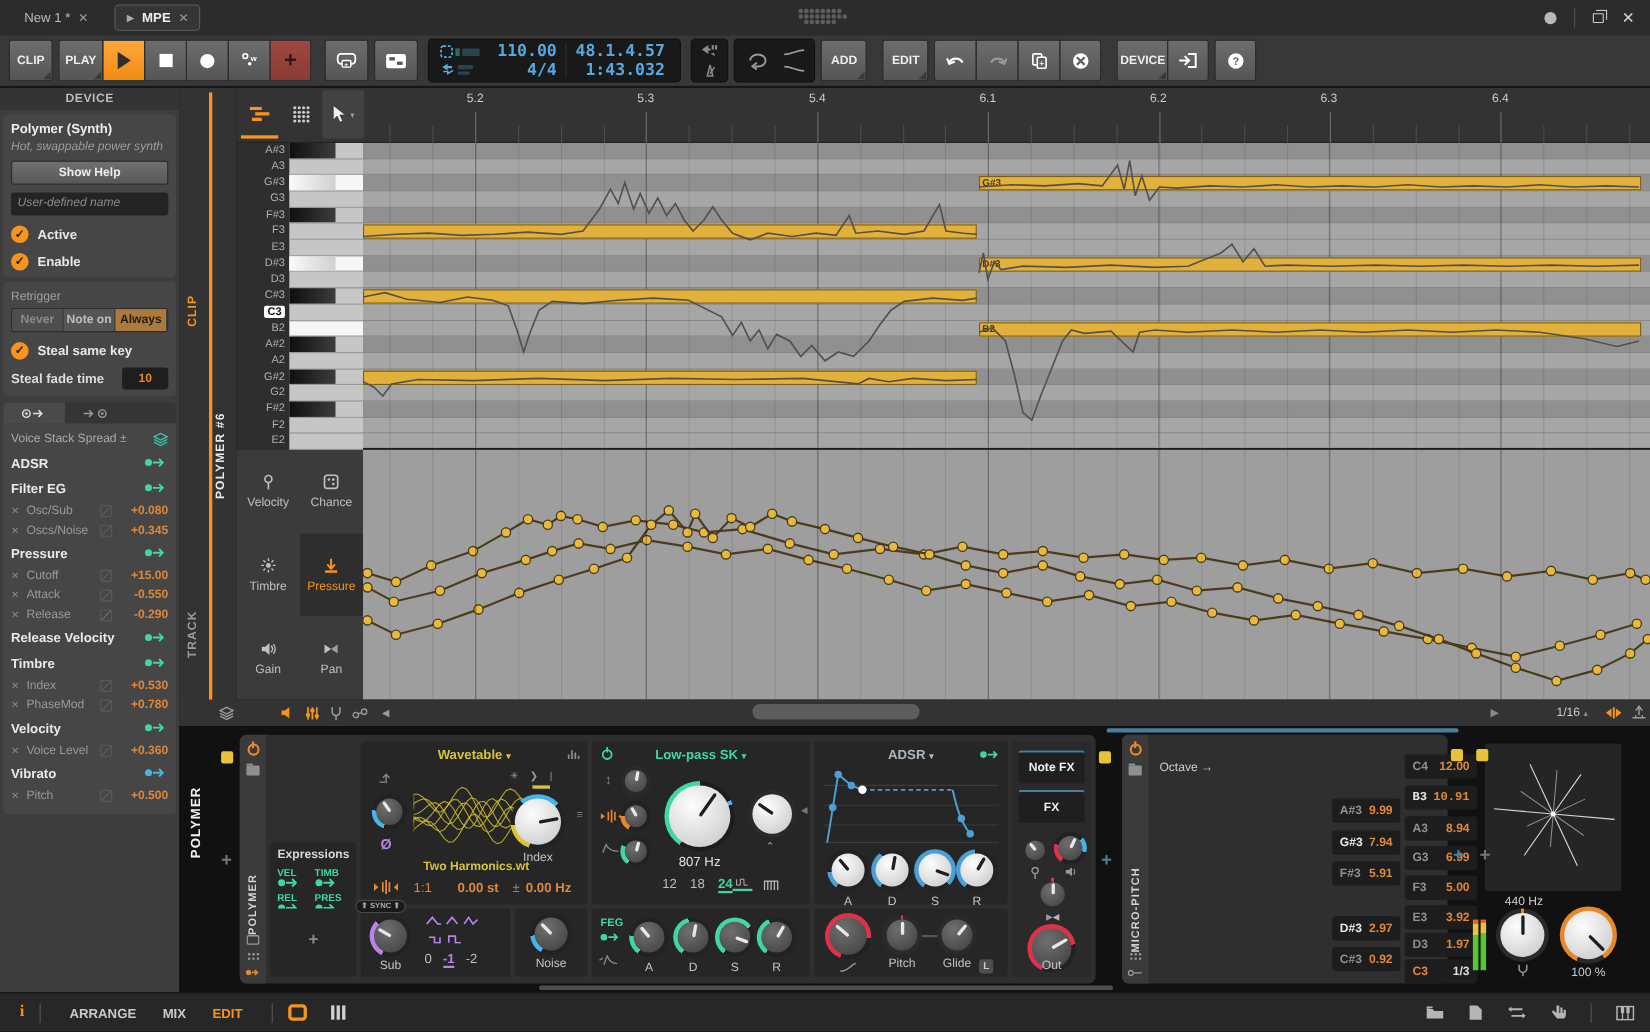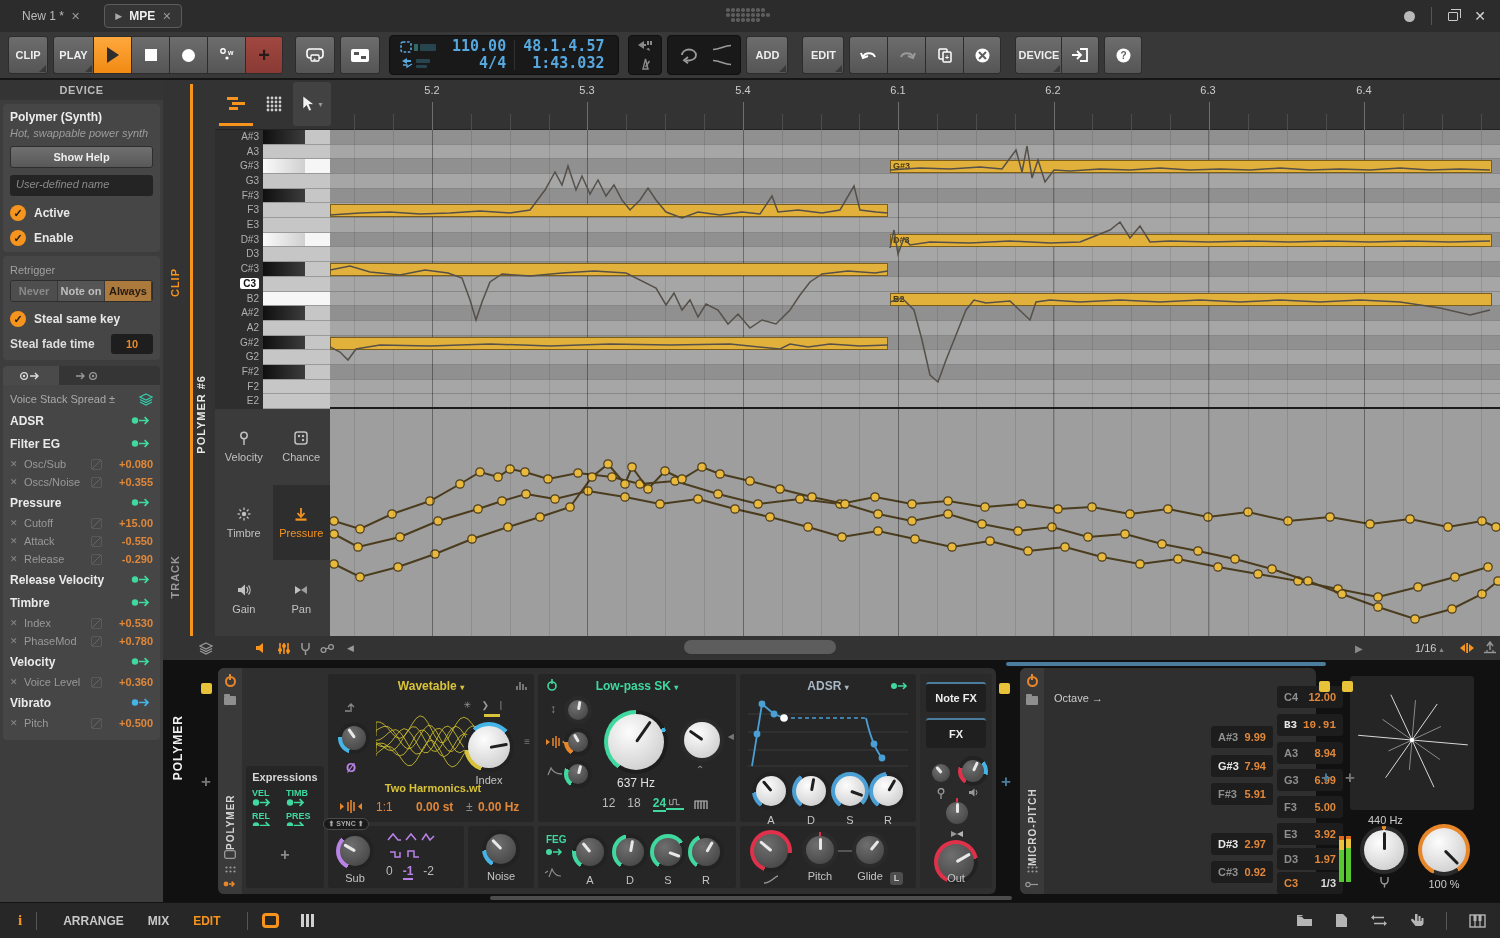--- a/index.html
+++ b/index.html
@@ -394,21 +394,21 @@
           <div class="modsub">
             <span class="x">✕</span>
             <span class="lb">Osc/Sub</span>
             <span class="slash"></span>
             <span class="vl">+0.080</span>
           </div>
           <div class="modsub">
             <span class="x">✕</span>
             <span class="lb">Oscs/Noise</span>
             <span class="slash"></span>
-            <span class="vl">+0.355</span>
+            <span class="vl">+0.345</span>
           </div>
           <div class="modhd">
             <b>Pressure</b>
             <svg width="22" height="9" viewBox="0 0 22 9">
               <circle cx="4" cy="4.5" r="3.2" fill="#3fd9a0"></circle>
               <path d="M8 4.5 h9 m-3.4 -3.4 L17 4.5 l-3.4 3.4" stroke="#3fd9a0" stroke-width="1.7" fill="none"></path>
             </svg>
           </div>
           <div class="modsub">
             <span class="x">✕</span>
@@ -1136,21 +1136,21 @@
           </div>
       <svg width="16" height="10" viewBox="0 0 16 10" style="position:absolute;left:9px;top:92px">
             <path d="M1 9 L4 2 C6 6 9 8 15 8" fill="none" stroke="#8a8a8a" stroke-width="1.3"></path>
           </svg>
       <div class="knob" style="left:26px;top:86px;width:28px;height:28px;--a:15deg;background:conic-gradient(from 215deg,#3fd9a0 0 80deg,#222 80deg 360deg)">
             <i></i>
           </div>
       <div class="knob white" style="left:66px;top:36px;width:64px;height:64px;--a:35deg;background:conic-gradient(from 215deg,#3fd9a0 0 145deg,#1d1d1d 145deg 208deg,#45b4e6 208deg 215deg,#1d1d1d 215deg 360deg)">
             <i></i>
           </div>
-      <div class="abs" style="left:66px;top:102px;width:64px;text-align:center;color:#e0e0e0;font-size:12px">637 Hz</div>
+      <div class="abs" style="left:66px;top:102px;width:64px;text-align:center;color:#e0e0e0;font-size:12px">807 Hz</div>
       <div class="knob white" style="left:142px;top:44px;width:44px;height:44px;--a:-55deg;background:conic-gradient(#2a2a2a 0 360deg)">
             <i></i>
           </div>
       <div class="abs" style="left:158px;top:90px;color:#9a9a9a;font-size:10px">⌃</div>
       <div class="abs" style="right:2px;top:58px;color:#777;font-size:8px">◀</div>
       <div class="abs" style="left:64px;top:122px;display:flex;gap:12px;font-size:12px;color:#bbb">
         <span>12</span>
         <span>18</span>
         <span class="grn" style="border-bottom:2px solid #3fd9a0;font-weight:bold">24</span>
       </div>

